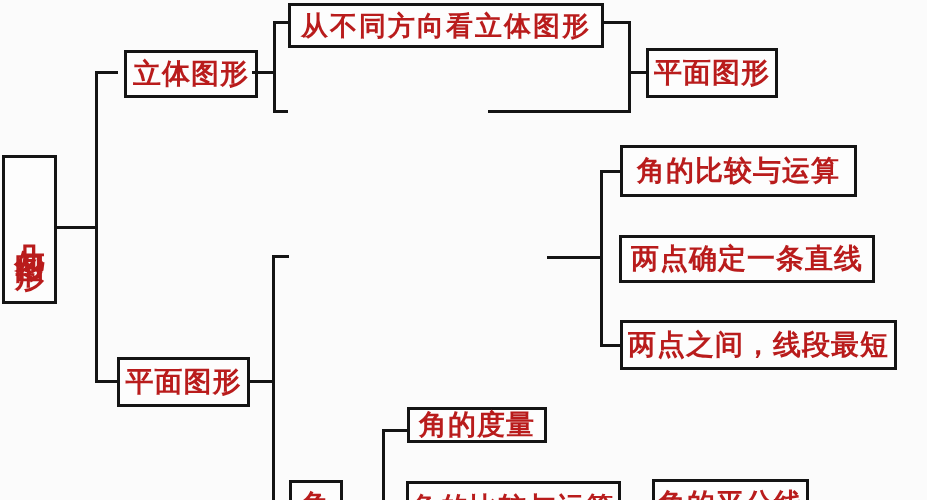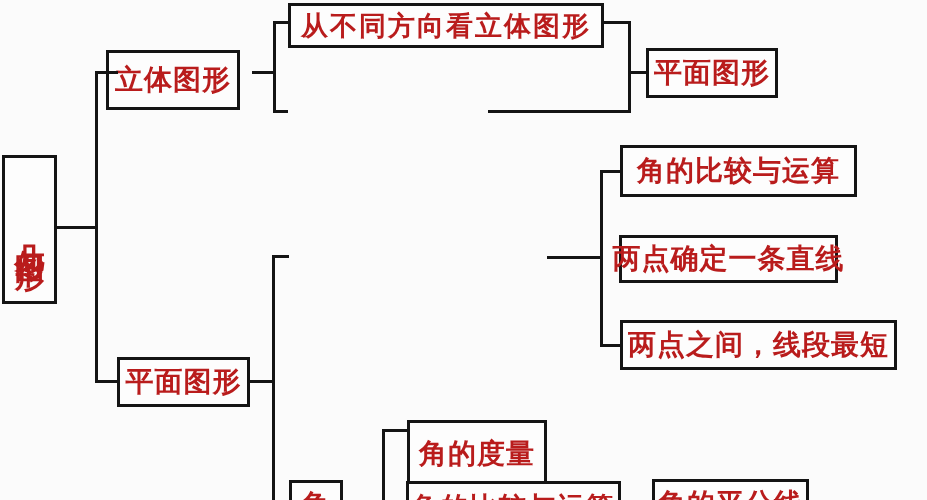--- a/index.html
+++ b/index.html
@@ -48,37 +48,37 @@
   .h { height: 3px; }
   .v { width: 3px; }
 </style>
 </head>
 <body>
 
 <div id="stage">
 
   <div class="node vertical" style="left:2px;   top:155px; width:55px;  height:149px;">几何图形</div>
 
-  <div class="node" style="left:106px; top:50px;  width:134px; height:60px;">立体图形</div>
+  <div class="node" style="left:124px; top:50px;  width:134px; height:48px;">立体图形</div>
 
   <div class="node wide" style="left:288px; top:3px;   width:316px; height:45px;">从不同方向看立体图形</div>
 
 
   <div class="node" style="left:646px; top:48px;  width:132px; height:50px;">平面图形</div>
 
   <div class="node" style="left:117px; top:357px; width:133px; height:50px;">平面图形</div>
 
 
   <div class="node" style="left:620px; top:145px; width:237px; height:52px;">角的比较与运算</div>
 
-  <div class="node" style="left:619px; top:235px; width:219px; height:48px;">两点确定一条直线</div>
+  <div class="node" style="left:619px; top:235px; width:256px; height:48px;">两点确定一条直线</div>
 
   <div class="node" style="left:620px; top:320px; width:277px; height:50px;">两点之间，线段最短</div>
 
-  <div class="node" style="left:407px; top:420px; width:140px; height:67px;">角的度量</div>
+  <div class="node" style="left:407px; top:407px; width:140px; height:36px;">角的度量</div>
 
   <div class="node" style="left:289px; top:480px; width:54px;  height:50px;">角</div>
 
   <div class="node wide" style="left:406px; top:481px; width:215px; height:50px;">角的比较与运算</div>
 
   <div class="node" style="left:652px; top:479px; width:157px; height:50px;">角的平分线</div>
 
   <div class="line h" style="left:57px;  top:226px; width:39px;"></div>
   <div class="line v" style="left:95px;  top:71px;  height:312px;"></div>
   <div class="line h" style="left:95px;  top:71px;  width:23px;"></div>

